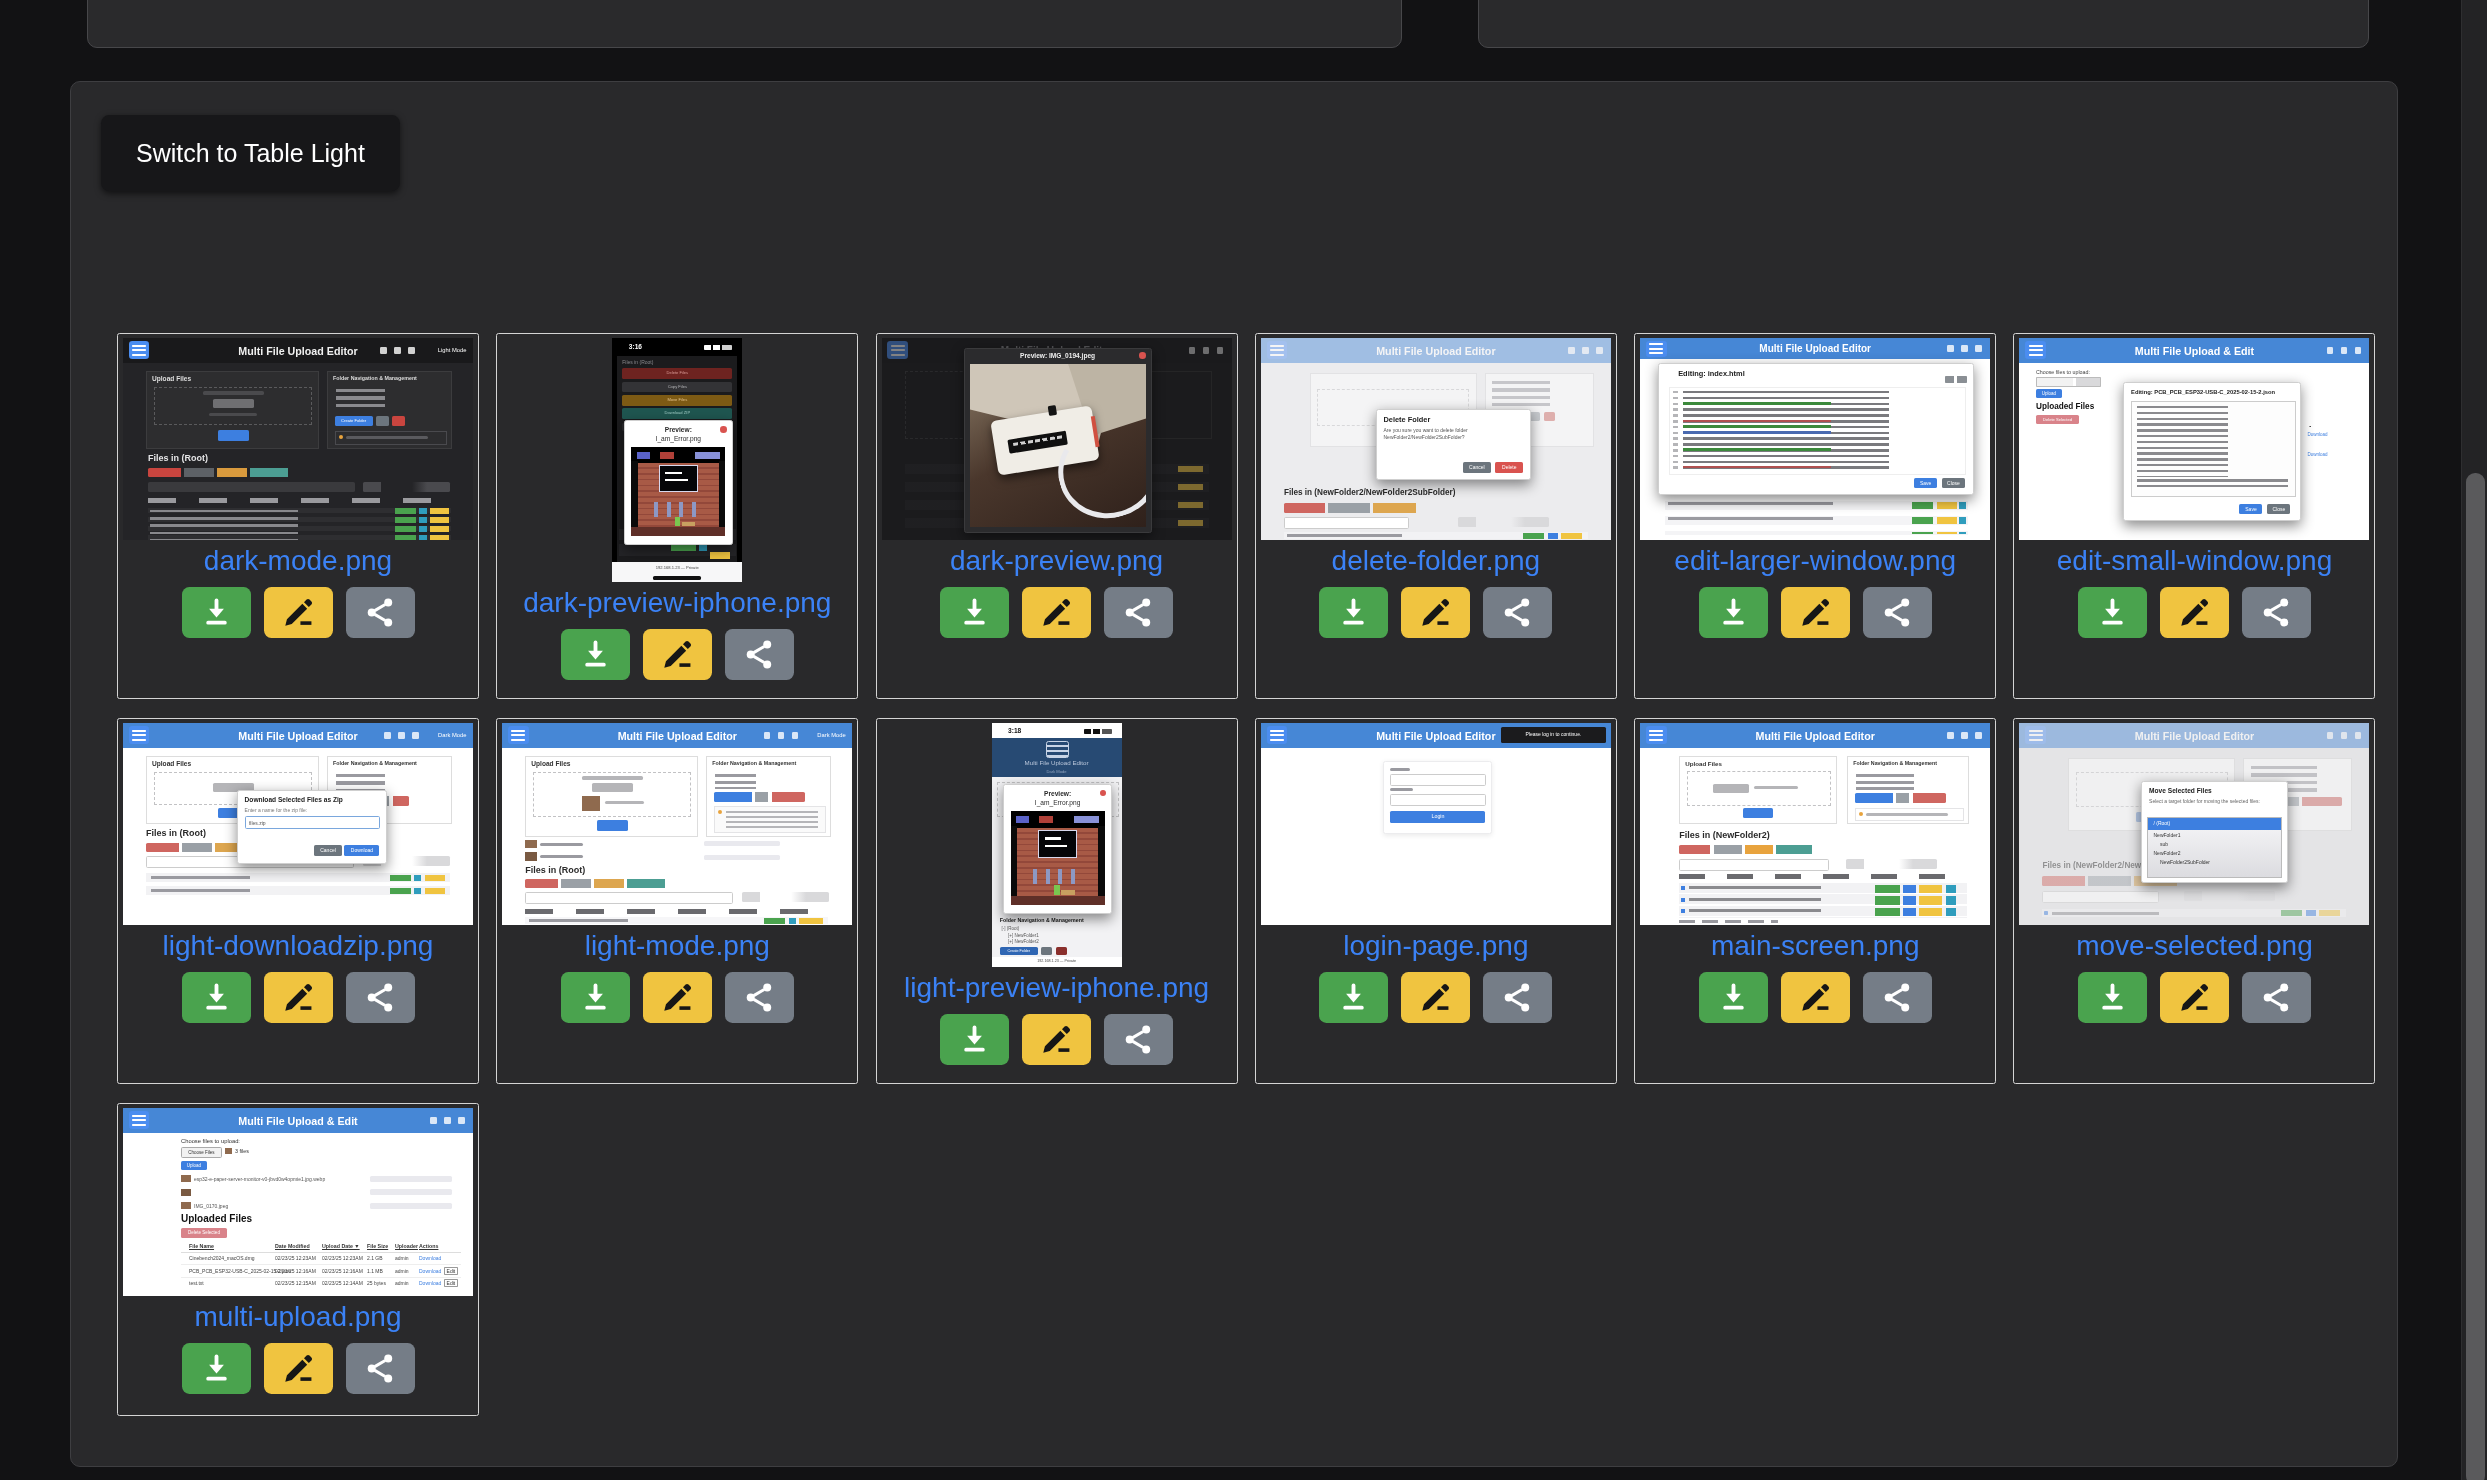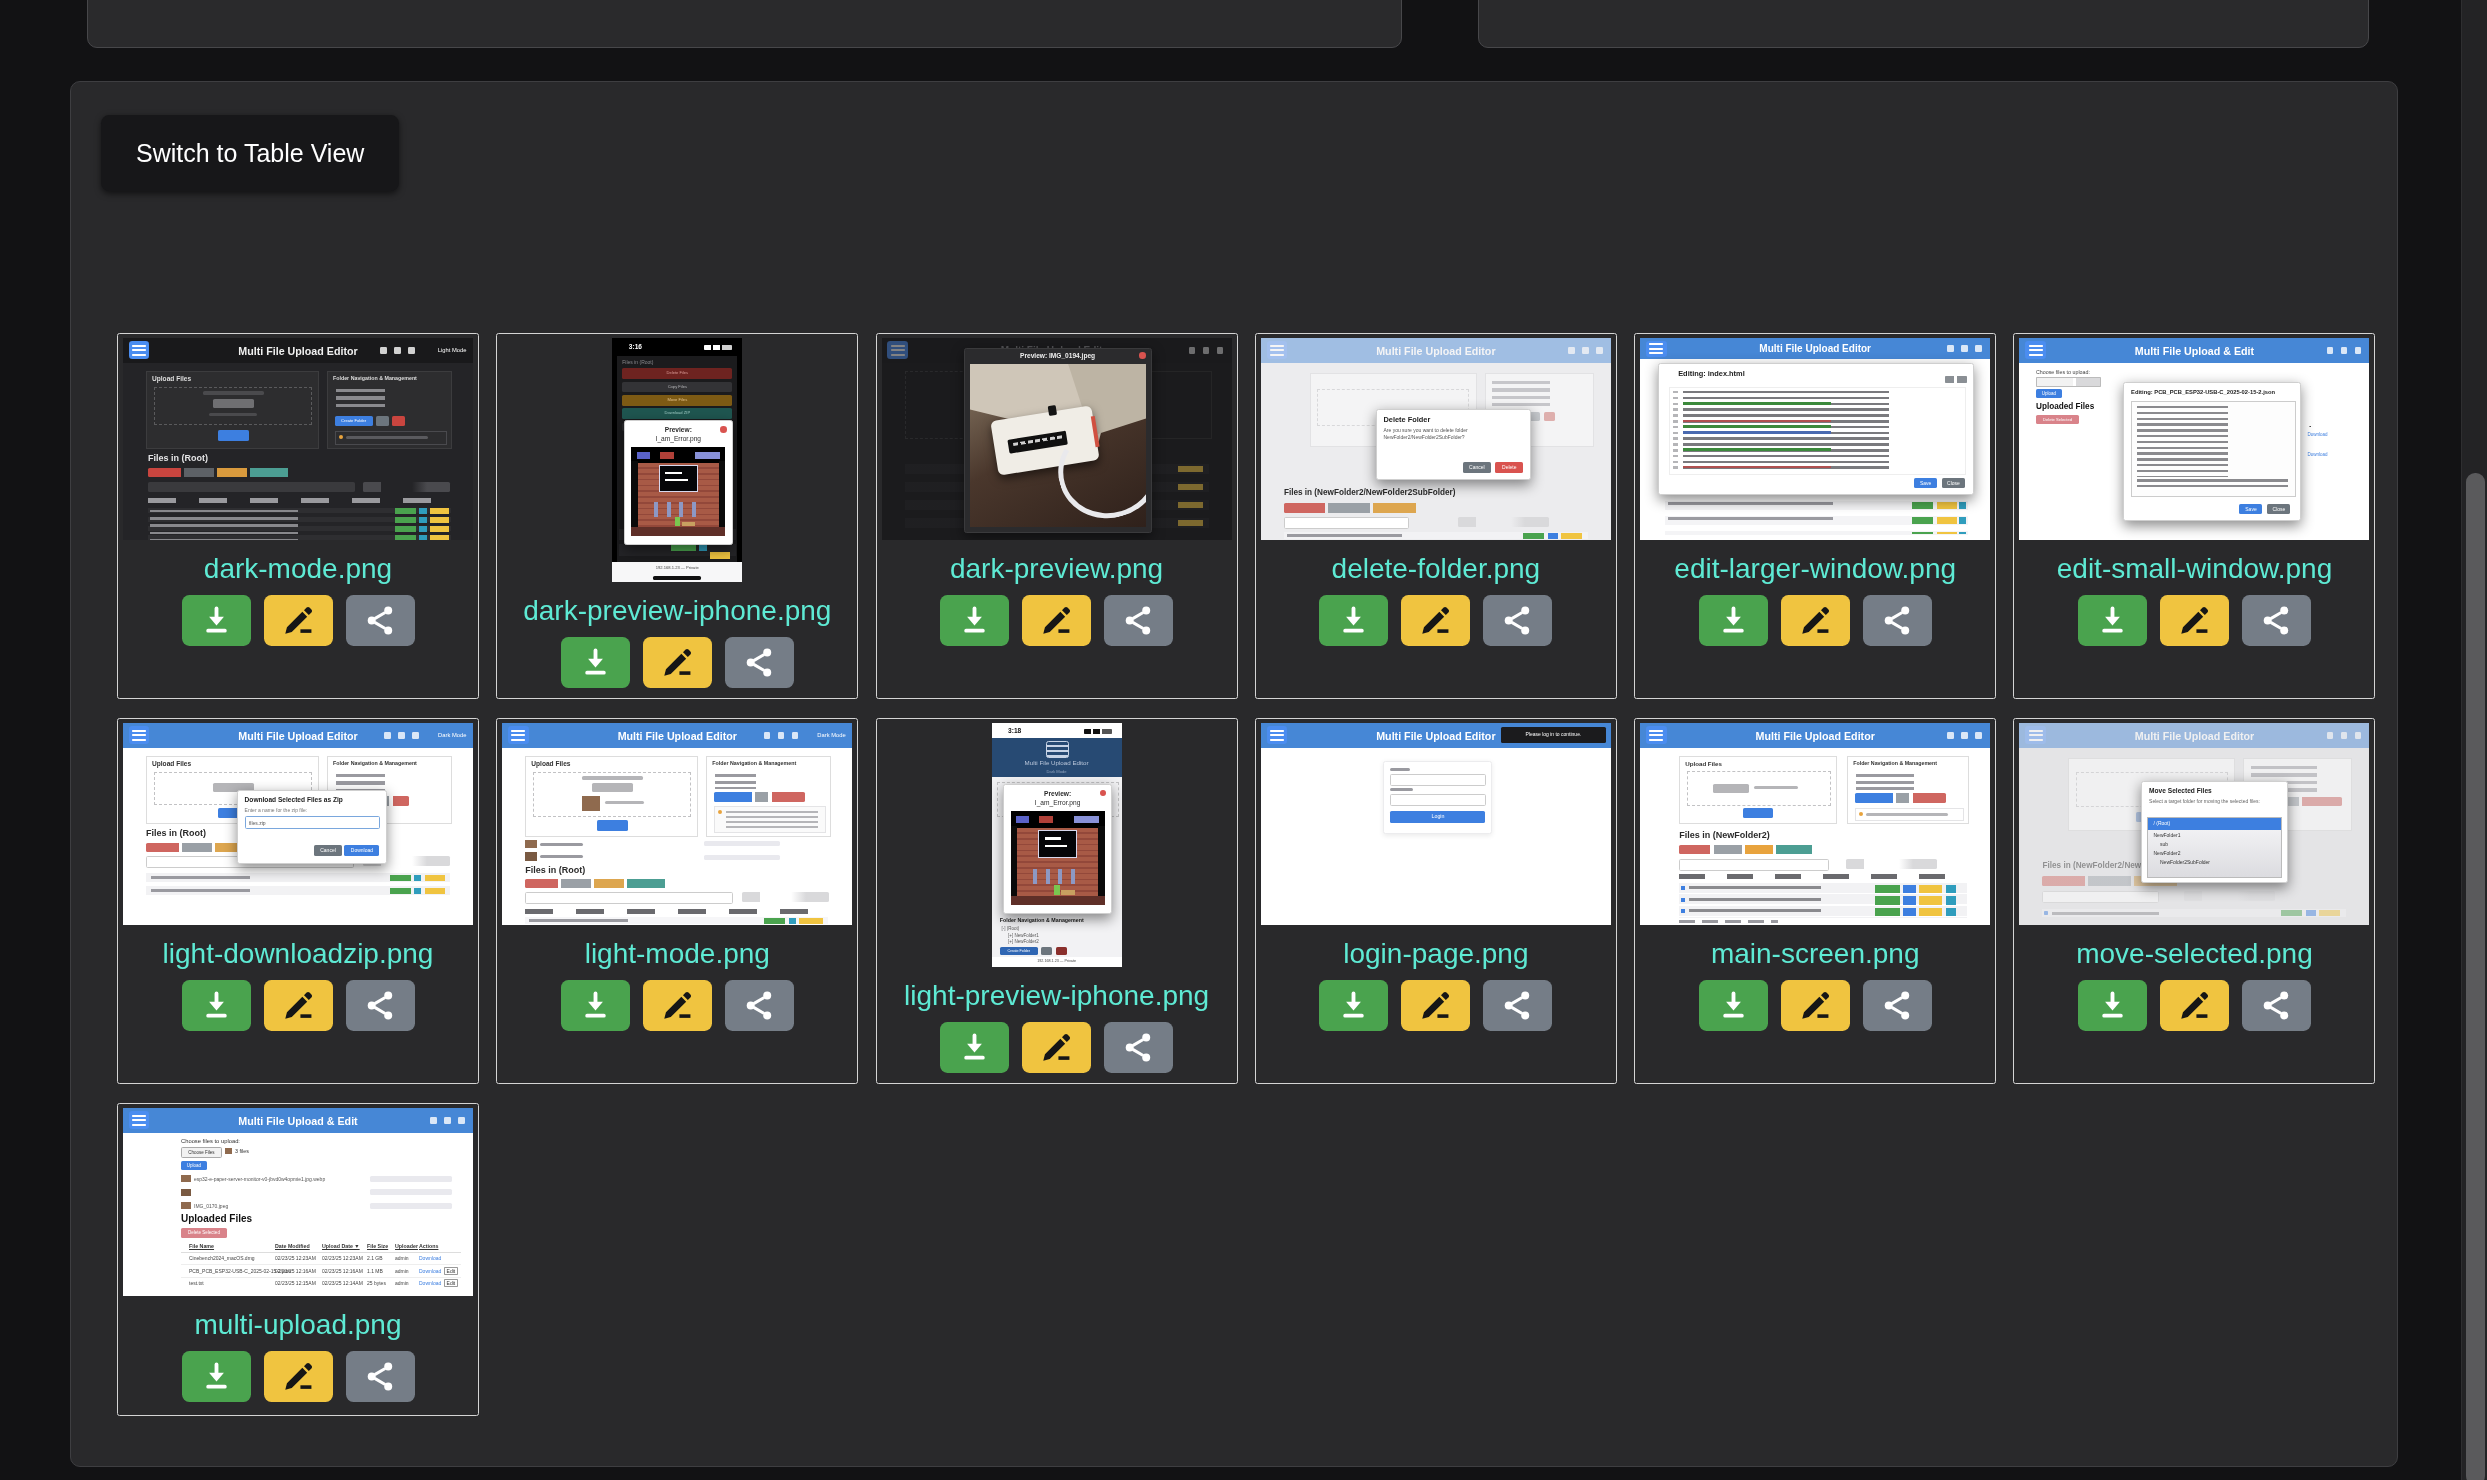--- a/index.html
+++ b/index.html
@@ -18,21 +18,21 @@
   .page-title{margin:20px 0 0 30px;font-size:48px;font-weight:bold;color:#dcdcdc;letter-spacing:0.4px}
   .page-title a{color:#4e8ef5;text-decoration:underline}
   .switch-btn{display:inline-block;margin:33px 0 0 30px;background:#171719;color:#ffffff;font-size:25px;font-family:inherit;border:none;border-radius:8.2px;height:76px;line-height:76px;padding:0 35px;box-shadow:0 2.5px 6.6px rgba(0,0,0,.55);cursor:pointer}
 
   .grid{position:absolute;left:46px;top:251px;display:grid;grid-template-columns:repeat(6,362px);grid-template-rows:366px 366px 313px;column-gap:17.3px;row-gap:19px}
   .card{border:1.6px solid #d4d4d4;border-radius:2.5px;background:#29292b;box-sizing:border-box;padding-top:4.1px;display:flex;flex-direction:column;align-items:center}
   .thumb{position:relative;overflow:hidden;background:#000}
   .thumb.land{width:350px;height:202px}
   .thumb.land.sh{height:188px}
   .thumb.phone{width:130px;height:244px}
-  .fname{margin-top:13px;font-size:28px;color:#5eead4;white-space:nowrap}
+  .fname{margin-top:5px;font-size:28px;color:#3b82f6;white-space:nowrap}
   .acts{display:flex;gap:13px;margin-top:10px}
   .ab{width:69px;height:51px;border-radius:7.4px;border:none;display:flex;align-items:center;justify-content:center;padding:0;cursor:pointer}
   .ab.g{background:#4aa34e}.ab.y{background:#f0c440}.ab.s{background:#757d87}
   .ic{width:33px;height:33px}
 
   
   .mini{position:absolute;left:0;top:0;right:0;bottom:0;overflow:hidden}
   .mh{position:absolute;left:0;top:0;right:0;height:25px}
   .mh.blue{background:#4687d6}
   .mh.dark{background:#19191b}
@@ -70,21 +70,21 @@
       </g>
 </defs>
 </svg>
 
 <div class="top-panel" style="left:87px;width:1315px"></div>
 <div class="top-panel" style="left:1478px;width:891px"></div>
 
 <div class="main-panel">
 
 
-  <button class="switch-btn">Switch to Table View</button>
+  <button class="switch-btn">Switch to Table Light</button>
 
   <div class="grid">
 
     <div class="card">
       <div class="thumb land">
         <div class="mini" style="background:#242427">
           <div class="mh dark">
             <div class="ham">
                 <i></i>
                 <i></i>

